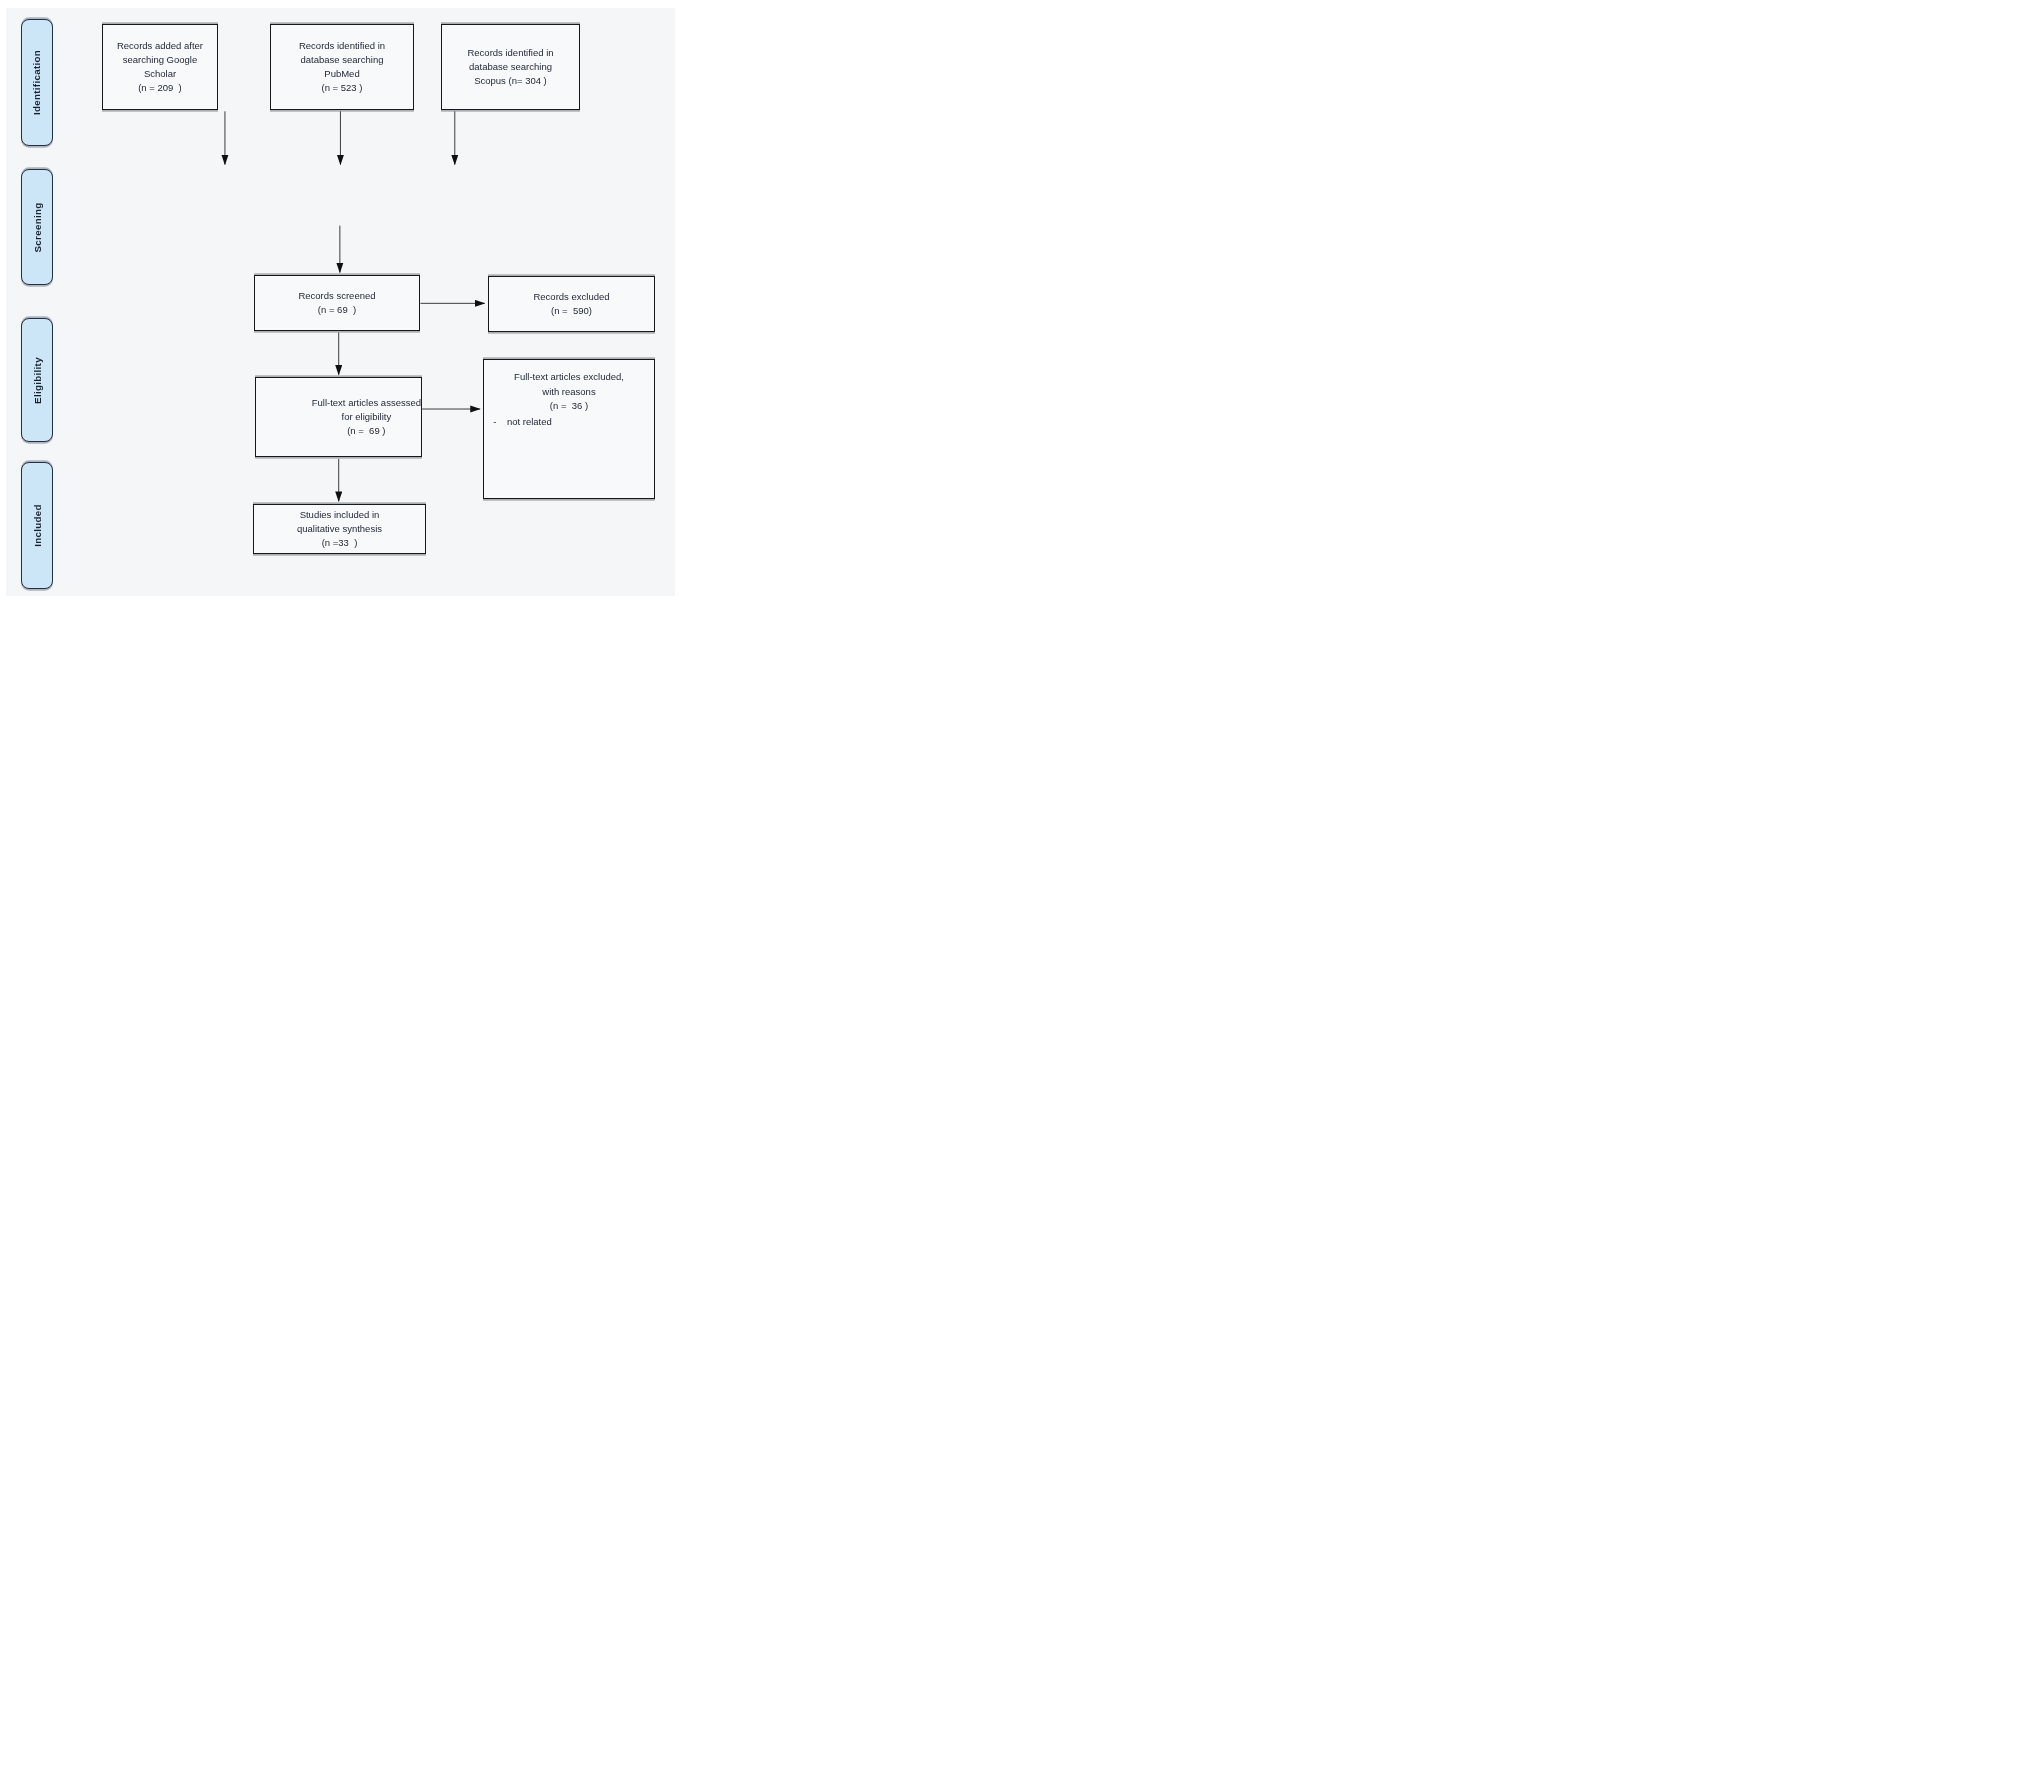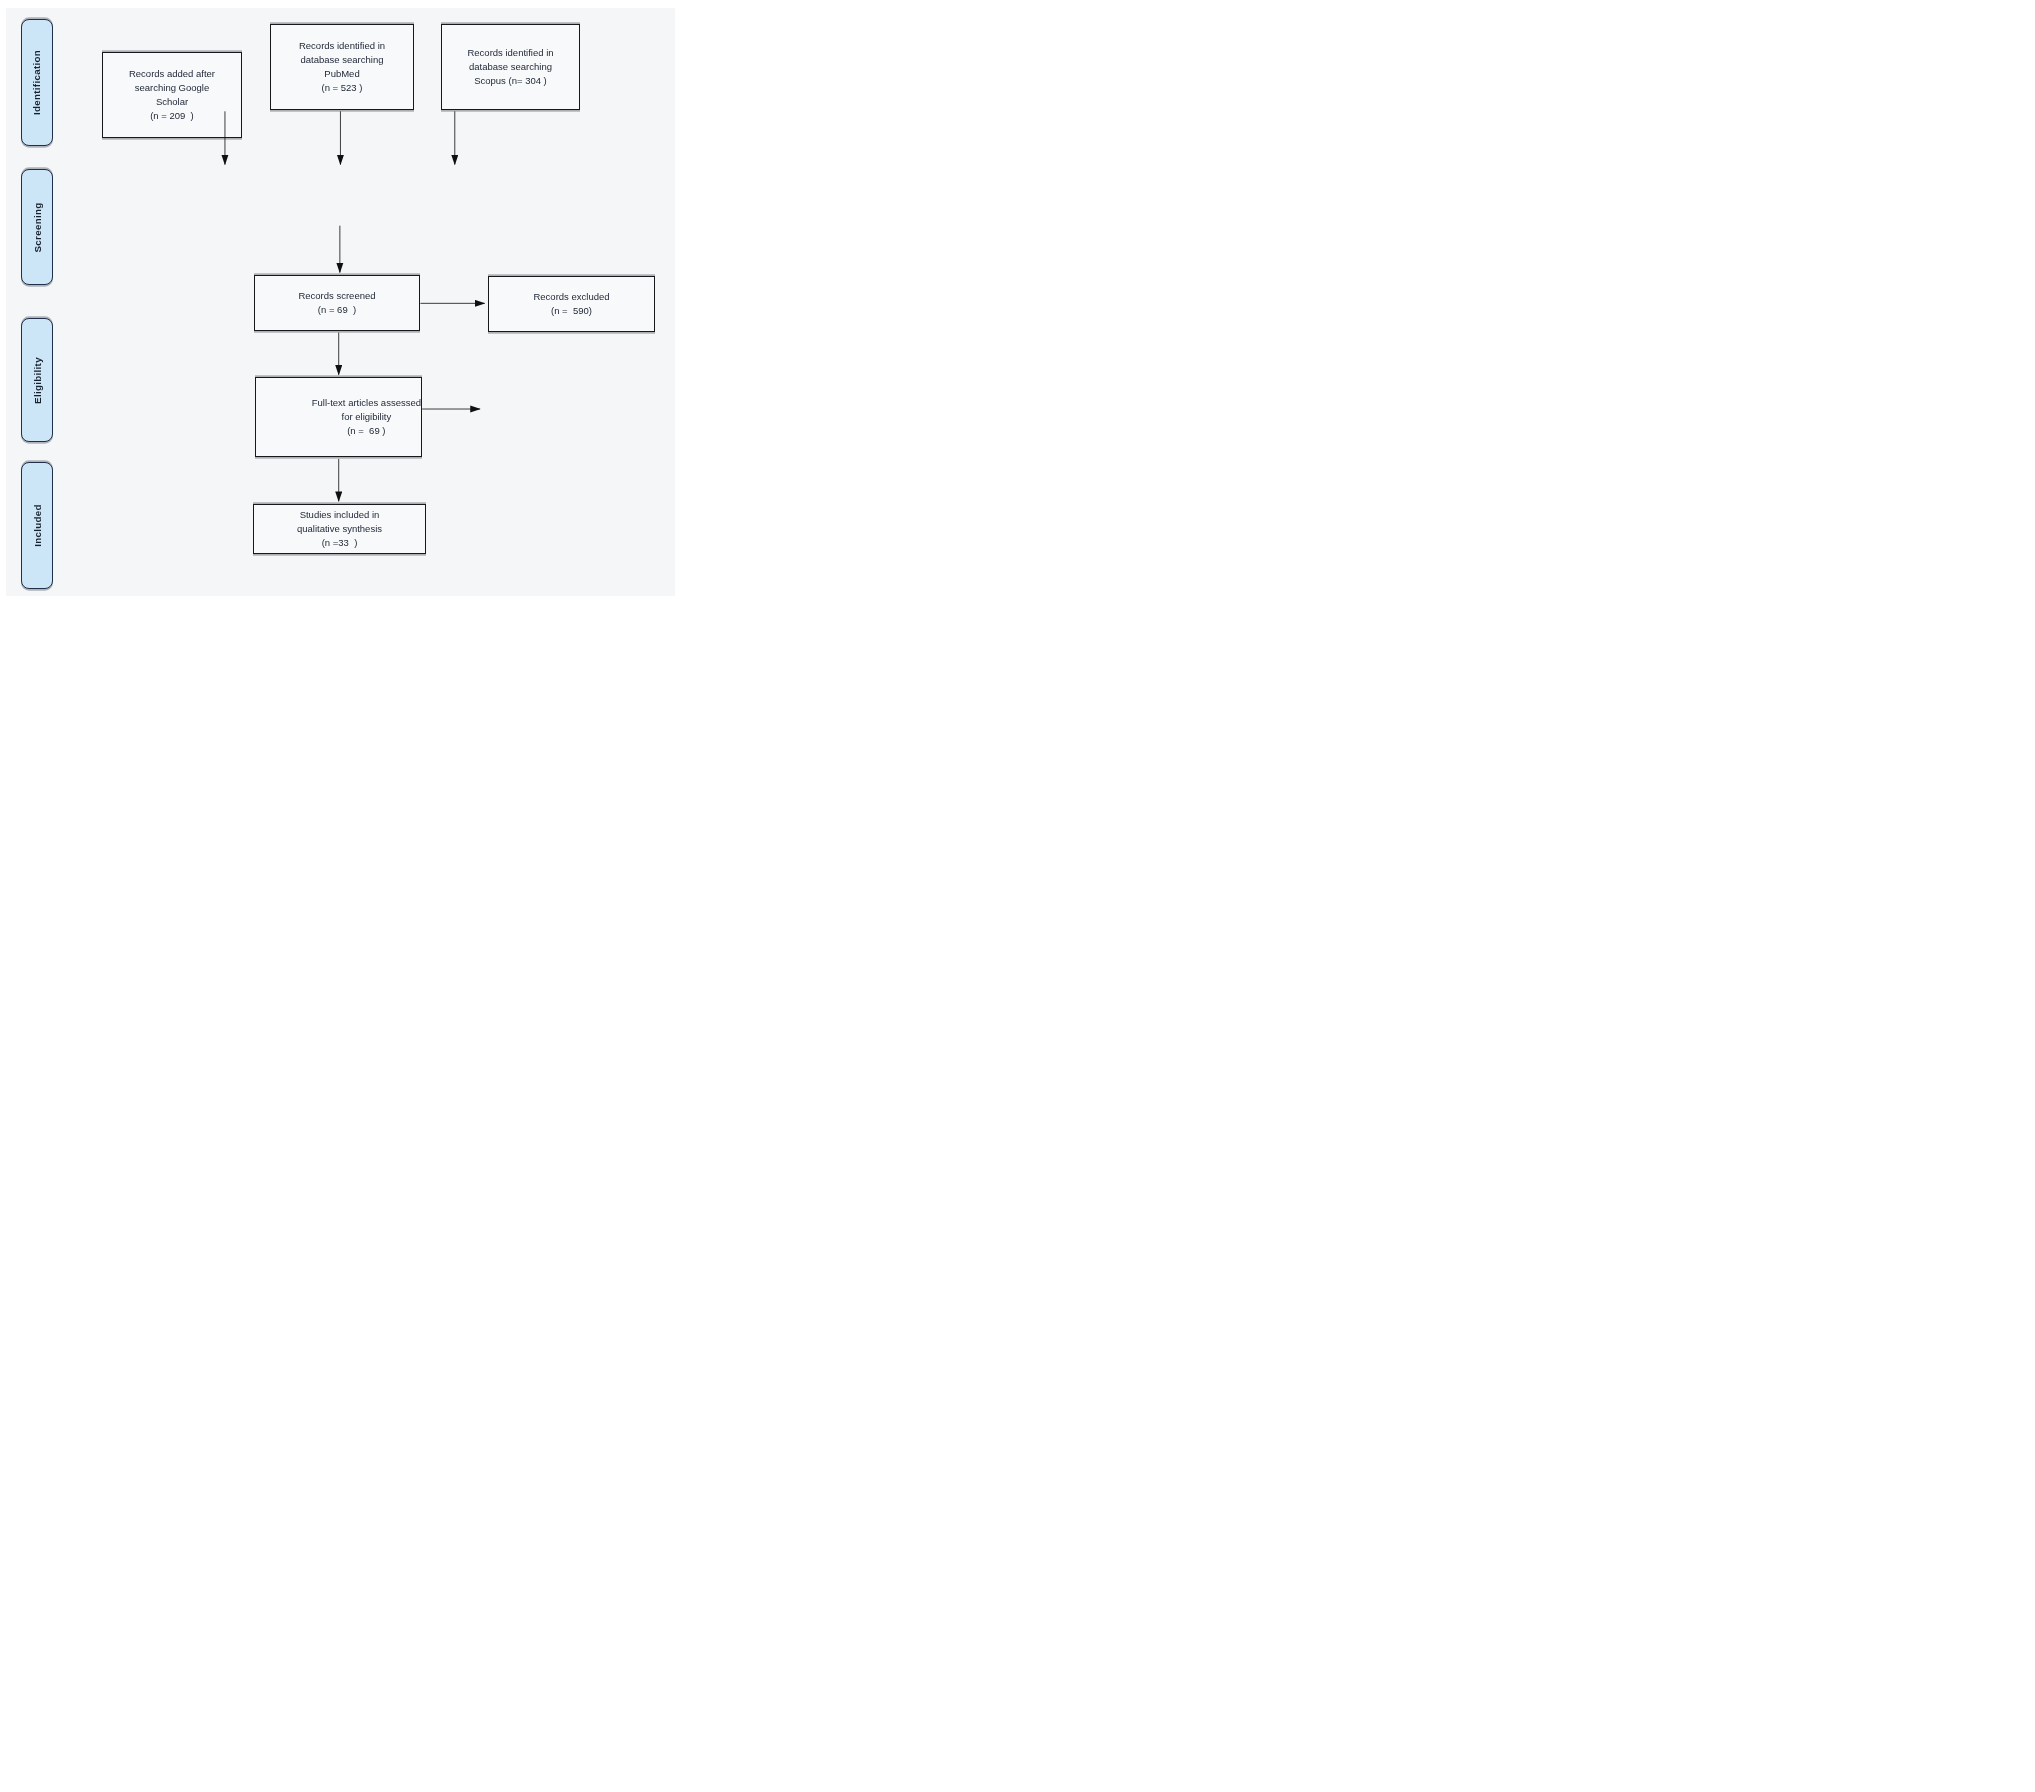--- a/index.html
+++ b/index.html
@@ -42,40 +42,44 @@
   <div class="stage" style="top:169px;height:116px;">
     <span class="label">Screening</span>
   </div>
   <div class="stage" style="top:318px;height:124px;">
     <span class="label">Eligibility</span>
   </div>
   <div class="stage" style="top:462px;height:127px;">
     <span class="label">Included</span>
   </div>
 
-  <div class="flowbox" style="left:102px;top:24px;width:140px;height:86px;margin-top:28px;">
+  <div class="flowbox" style="left:102px;top:24px;width:116px;height:86px;">
     <div class="lines"><div>Records added after</div><div>searching Google</div><div>Scholar</div><div>(n = 209  )</div></div>
   </div>
   <div class="flowbox" style="left:270px;top:24px;width:144px;height:86px;">
     <div class="lines"><div>Records identified in</div><div>database searching</div><div>PubMed</div><div>(n = 523 )</div></div>
   </div>
   <div class="flowbox" style="left:441px;top:24px;width:139px;height:86px;">
     <div class="lines"><div>Records identified in</div><div>database searching</div><div>Scopus (n= 304 )</div></div>
   </div>
 
 
   <div class="flowbox" style="left:254px;top:275px;width:166px;height:56px;">
     <div class="lines"><div>Records screened</div><div>(n = 69  )</div></div>
   </div>
   <div class="flowbox" style="left:488px;top:276px;width:167px;height:56px;">
     <div class="lines"><div>Records excluded</div><div>(n =  590)</div></div>
   </div>
 
   <div class="flowbox" style="left:255px;top:377px;width:167px;height:80px;align-items:flex-end;">
     <div class="lines"><div>Full-text articles assessed</div><div>for eligibility</div><div>(n =  69 )</div></div>
+  </div>
+  <div class="flowbox reasons" style="left:483px;top:359px;width:172px;height:140px;">
+    <div class="lines"><div>Full-text articles excluded,</div><div>with reasons</div><div>(n =  36 )</div></div>
+    <div class="bullet">-    not related</div>
   </div>
 
   <div class="flowbox" style="left:253px;top:504px;width:173px;height:50px;">
     <div class="lines"><div>Studies included in</div><div>qualitative synthesis</div><div>(n =33  )</div></div>
   </div>
 
   <svg class="arrows" width="678" height="598" viewBox="0 0 1174 1034">
     <defs>
       <marker id="ah" viewBox="0 0 12 8" refX="11" refY="4" markerWidth="13" markerHeight="9" orient="auto">
         <path d="M0,0 L12,4 L0,8 Z" fill="#101010"></path>

